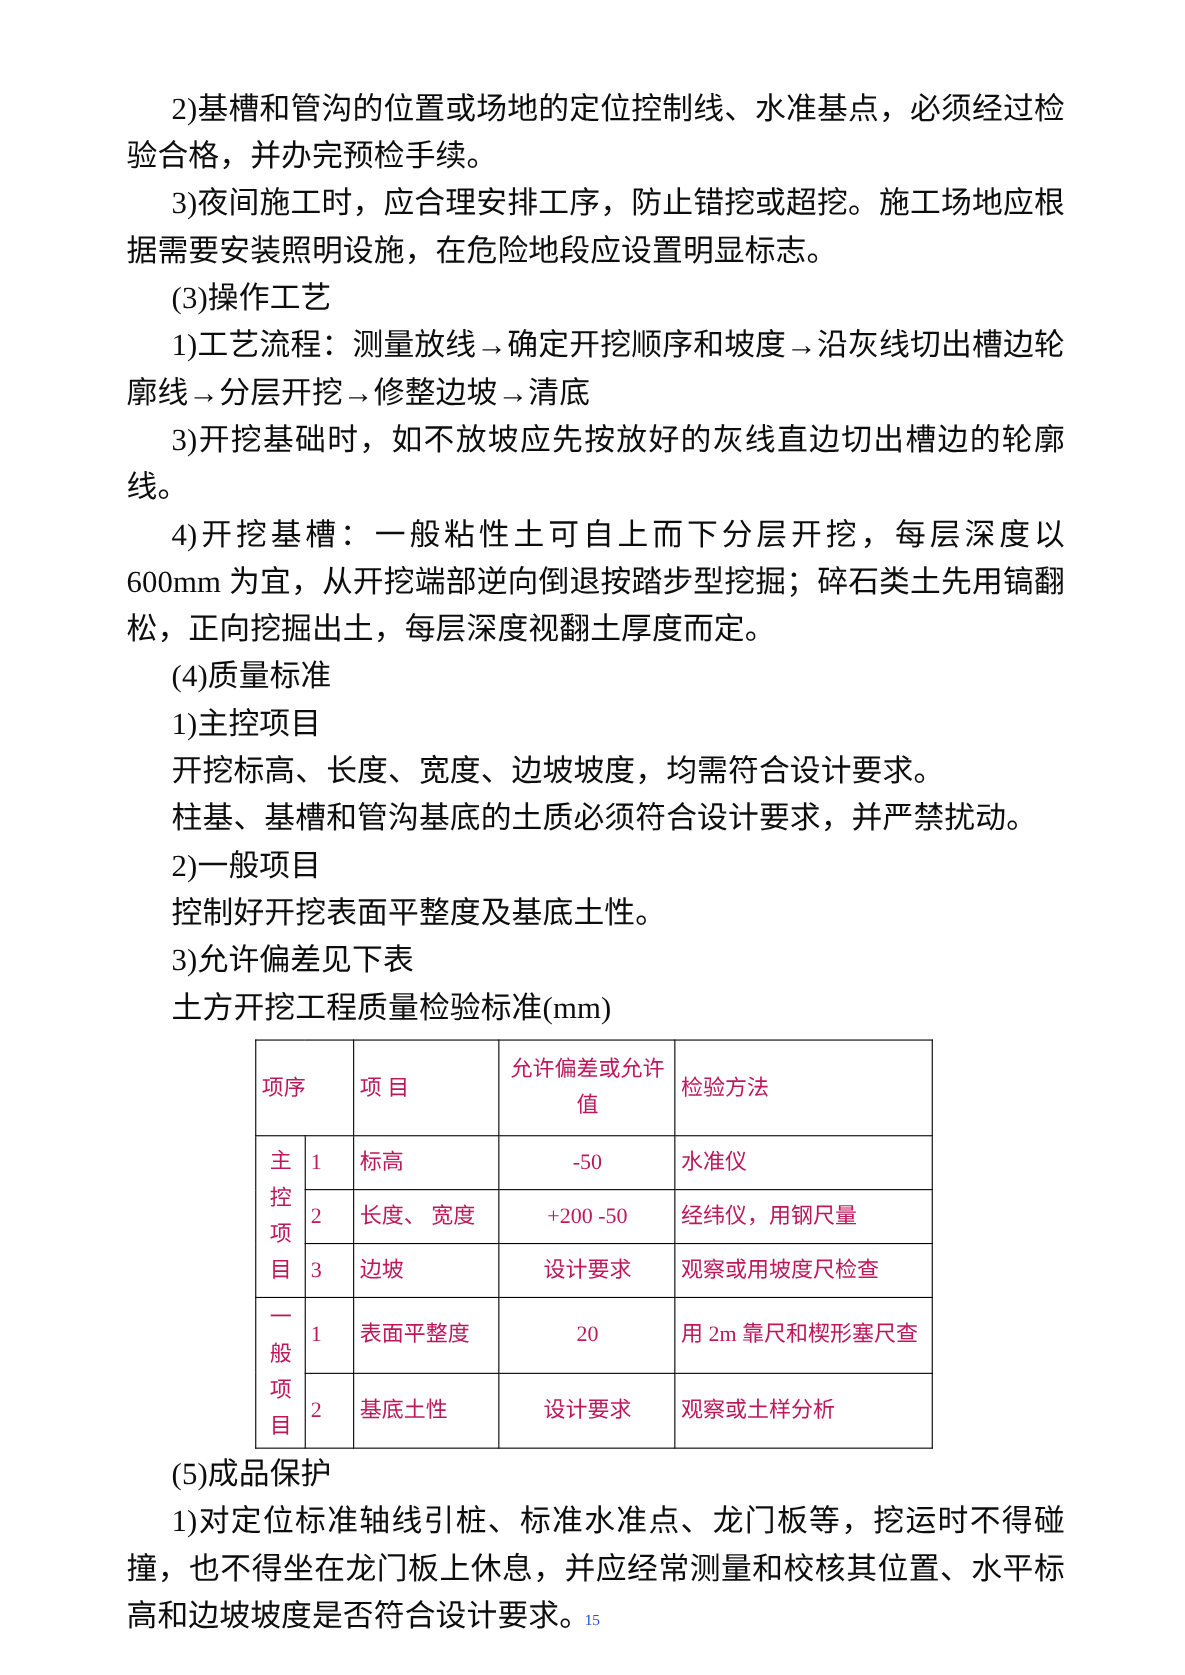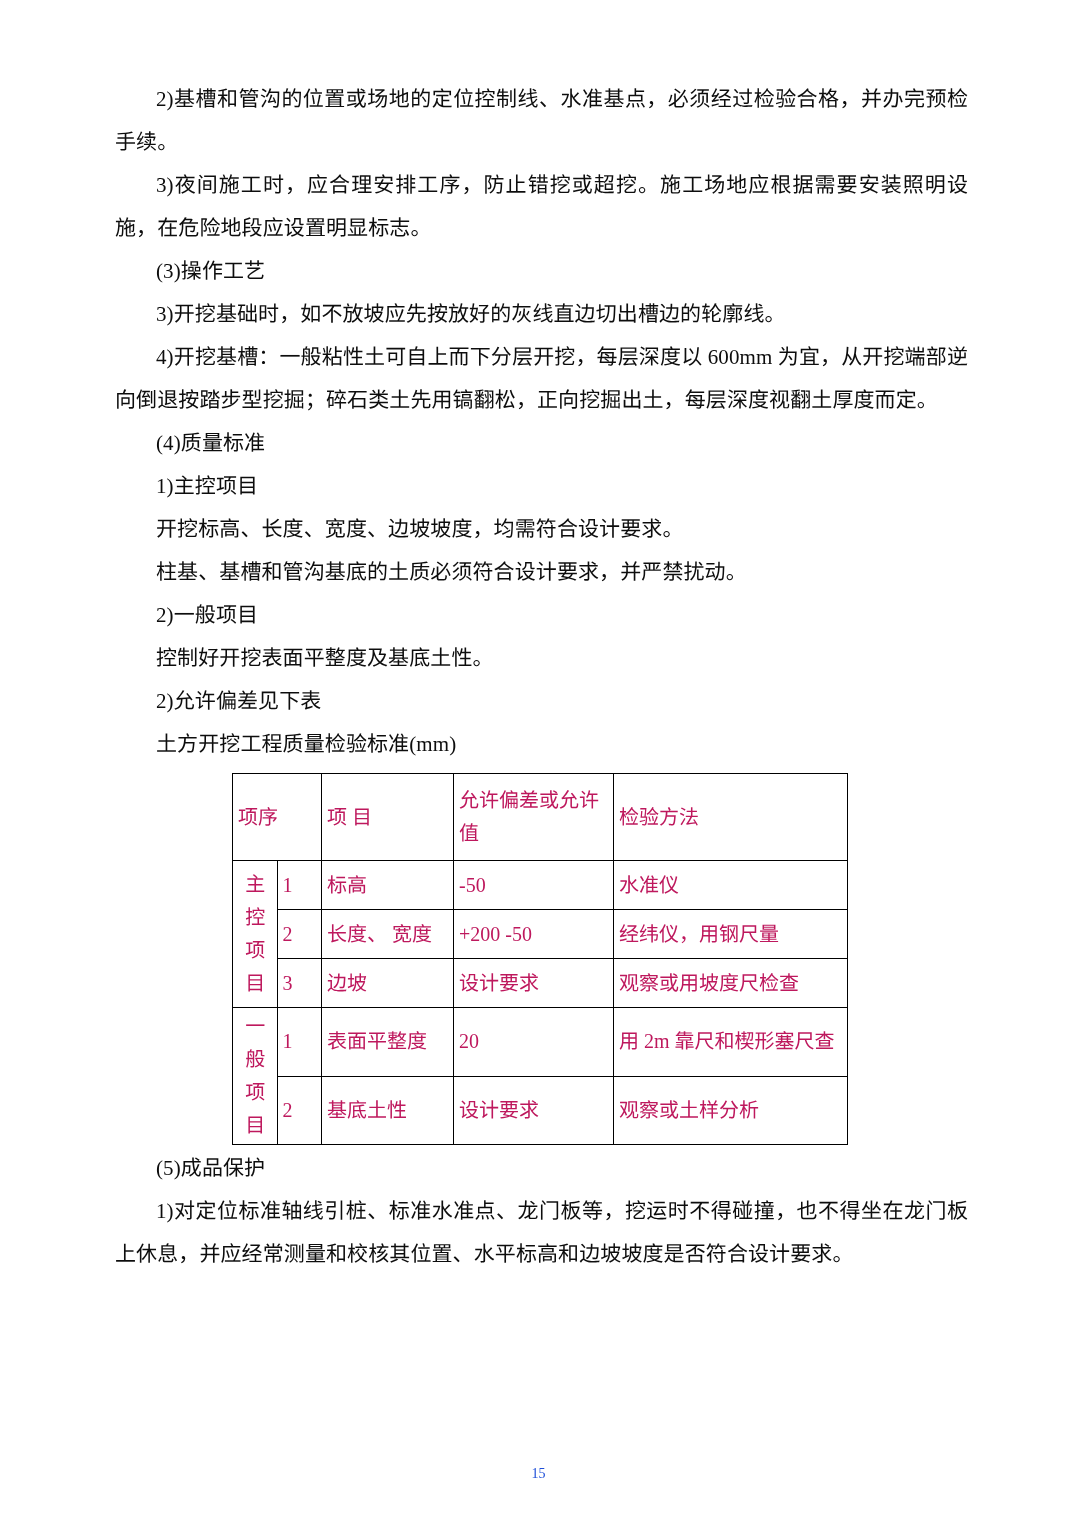--- a/index.html
+++ b/index.html
@@ -22,21 +22,21 @@
     box-sizing: border-box;
   }
   .content {
     position: absolute;
     left: 115px;
     top: 78px;
     width: 853px;
   }
   
   .para {
-    font-size: 21px;
+    font-size: 28px;
     line-height: 43px;
     text-align: justify;
     text-justify: inter-ideograph;
     letter-spacing: 0.1px;
     margin: 0;
     color: #0d0d0d;
   }
   .para.indent {
     text-indent: 41px;
   }
@@ -56,21 +56,21 @@
   table.qtable td {
     border: 1px solid #000000;
     vertical-align: middle;
     padding: 2px 4px 2px 5px;
     line-height: 33px;
     font-size: 20px;
   }
   td.c-group   { width: 79px; }
   td.c-no      { width: 37px; }
   td.c-item    { width: 122px; }
-  td.c-dev     { width: 150px; }
+  td.c-dev     { width: 150px; text-align: center; }
   td.c-method  { width: 224px; }
 
   td.hdr {
     height: 82px;
     vertical-align: middle;
   }
   td.hdr-dev {
     vertical-align: top;
     padding-top: 3px;
     line-height: 38px;
@@ -99,29 +99,30 @@
 </head>
 <body>
 
 <div class="page">
   <div class="content">
 
     <div>
       <p class="para indent">2)基槽和管沟的位置或场地的定位控制线、水准基点，必须经过检验合格，并办完预检手续。</p>
       <p class="para indent">3)夜间施工时，应合理安排工序，防止错挖或超挖。施工场地应根据需要安装照明设施，在危险地段应设置明显标志。</p>
       <p class="para indent">(3)操作工艺</p>
+      <p class="para indent">1)工艺流程：测量放线→确定开挖顺序和坡度→沿灰线切出槽边轮廓线→分层开挖→修整边坡→清底</p>
       <p class="para indent">3)开挖基础时，如不放坡应先按放好的灰线直边切出槽边的轮廓线。</p>
       <p class="para indent">4)开挖基槽：一般粘性土可自上而下分层开挖，每层深度以 600mm 为宜，从开挖端部逆向倒退按踏步型挖掘；碎石类土先用镐翻松，正向挖掘出土，每层深度视翻土厚度而定。</p>
       <p class="para indent">(4)质量标准</p>
       <p class="para indent">1)主控项目</p>
       <p class="para indent">开挖标高、长度、宽度、边坡坡度，均需符合设计要求。</p>
       <p class="para indent">柱基、基槽和管沟基底的土质必须符合设计要求，并严禁扰动。</p>
       <p class="para indent">2)一般项目</p>
       <p class="para indent">控制好开挖表面平整度及基底土性。</p>
-      <p class="para indent">2)允许偏差见下表</p>
+      <p class="para indent">3)允许偏差见下表</p>
       <p class="para indent">土方开挖工程质量检验标准(mm)</p>
     </div>
 
     <div class="table-wrap">
       <table class="qtable">
         <tbody>
           <tr>
             <td class="c-group hdr" colspan="2">项序</td>
             <td class="c-item hdr">项 目</td>
             <td class="c-dev hdr hdr-dev"><span>允许偏差或允许</span><br><span>值</span></td>

